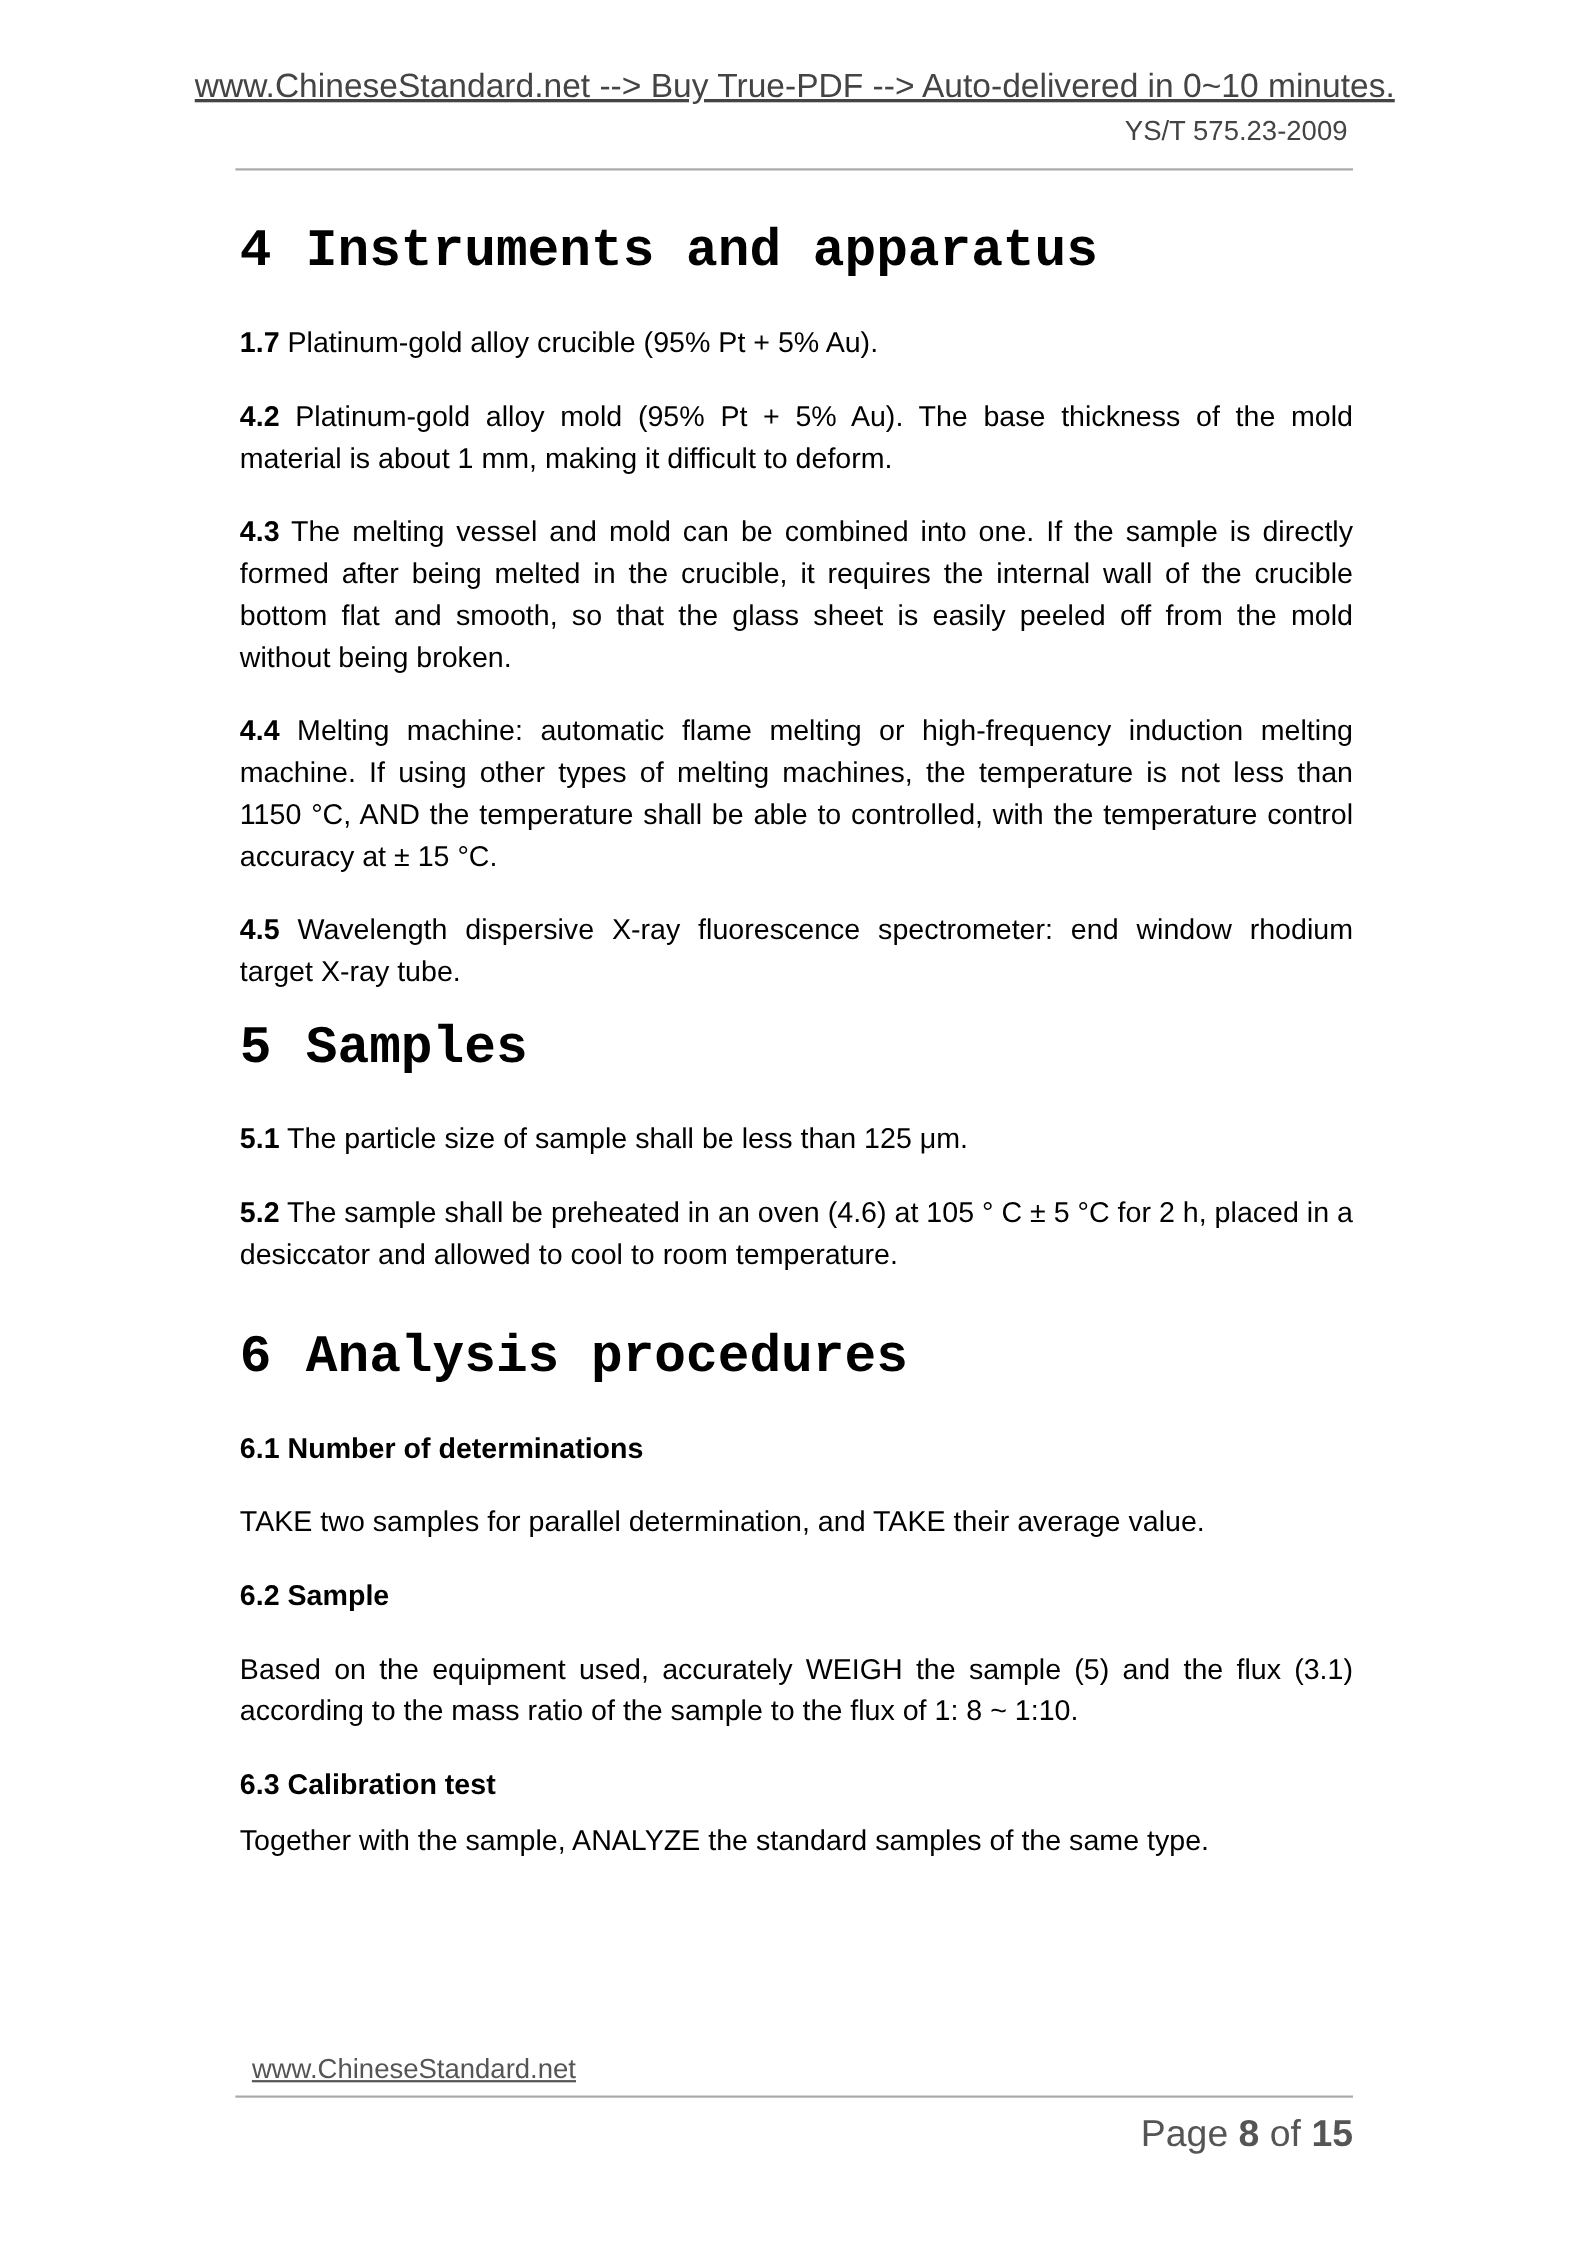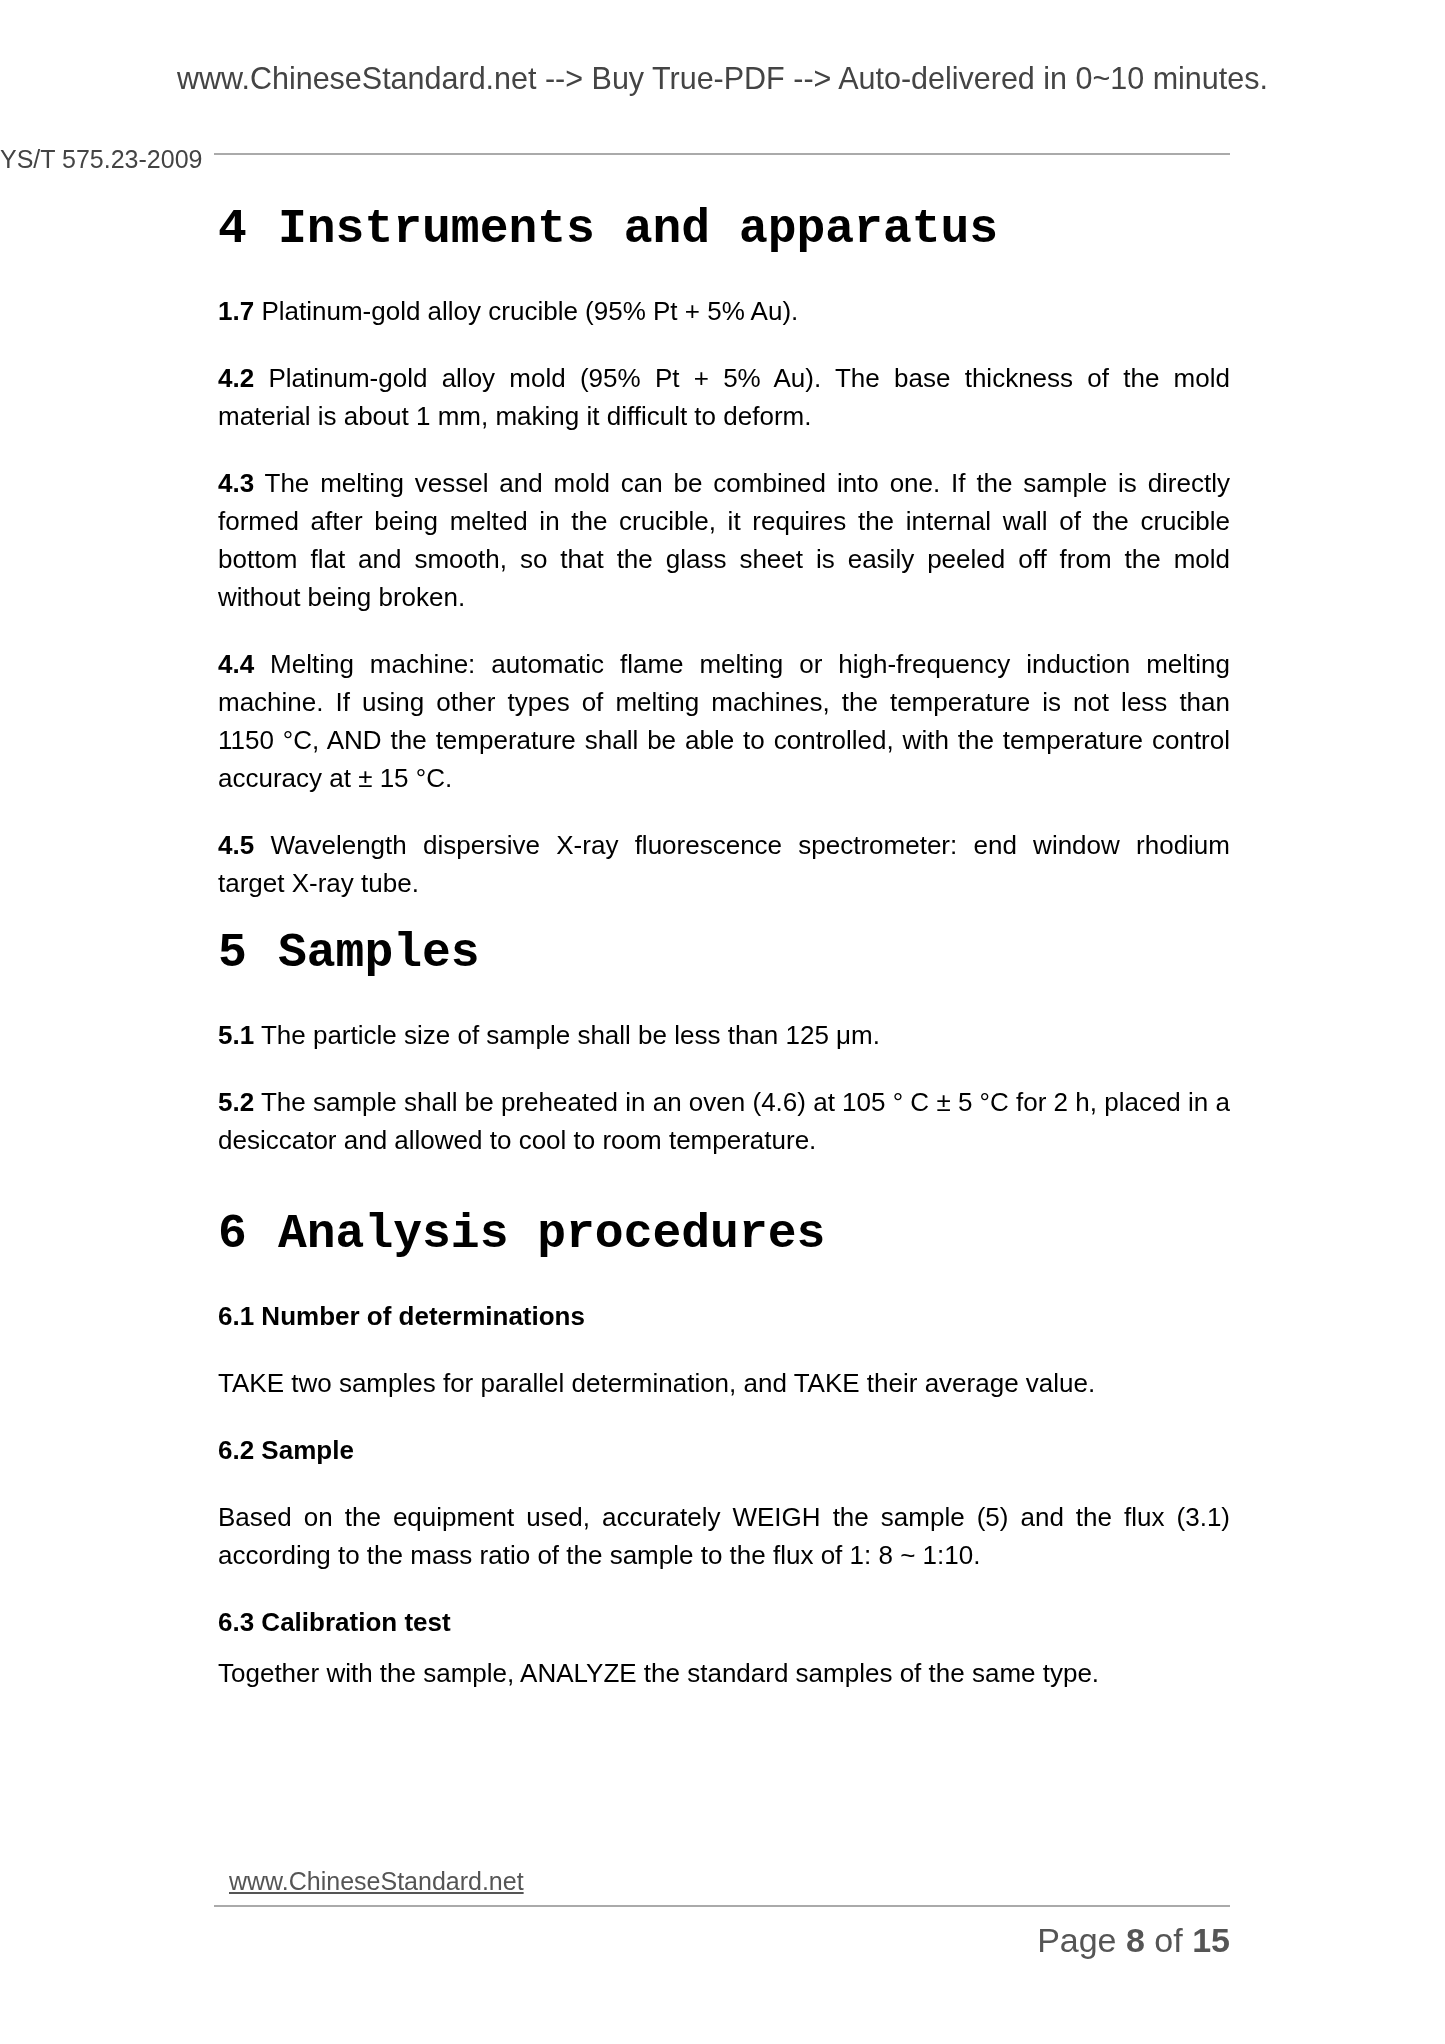--- a/index.html
+++ b/index.html
@@ -1,21 +1,21 @@
 <!DOCTYPE html>
 <html><head>
 <meta charset="utf-8">
 <style>
   html, body { margin: 0; padding: 0; background: #ffffff; }
   body { width: 1445px; height: 2044px; position: relative; overflow: hidden;
          font-family: "Liberation Sans", sans-serif; color: #000; }
   .hdr1 { position: absolute; top: 60px; left: 0; width: 1445px; text-align: center;
-          font-size: 30.5px; color: #444; line-height: 36px; }
-  .hdr2 { position: absolute; top: 105px; left: 0; width: 1225px; text-align: left;
-          font-size: 25px; color: #444; line-height: 28px; margin-top: 40px; }
+          font-size: 30.5px; color: #444; line-height: 36px; text-decoration: underline; }
+  .hdr2 { position: absolute; top: 105px; left: 0; width: 1225px; text-align: right;
+          font-size: 25px; color: #444; line-height: 28px; }
   .rule { position: absolute; left: 214px; width: 1016px; height: 0; border-top: 2px solid #aaa; }
   .rule.top { top: 153px; }
   .rule.bottom { top: 1905px; }
   .col { position: absolute; left: 218px; top: 206px; width: 1012px; }
   .h1 { font-weight: bold; font-size: 48px; line-height: 46px; margin: 0; white-space: nowrap; font-family: Liberation Mono, monospace; }
   .h1 .num { display: inline-block; width: 60px; }
   .p { font-size: 26px; line-height: 38px; margin: 0; text-align: justify; }
   .p b { font-weight: bold; }
   .h2 { font-size: 26px; line-height: 38px; font-weight: bold; margin: 0; }
   .foot-left { position: absolute; left: 229px; top: 1866px; font-size: 25px; color: #555;

